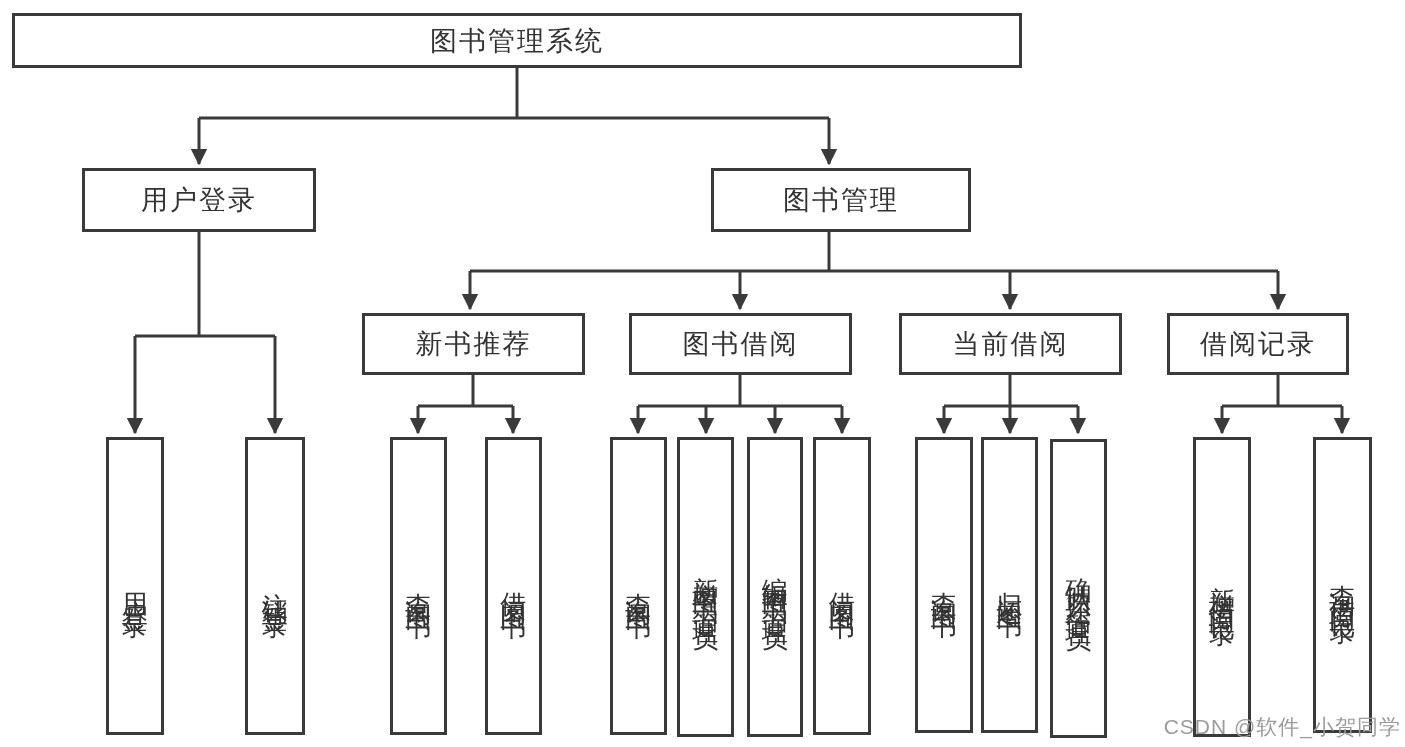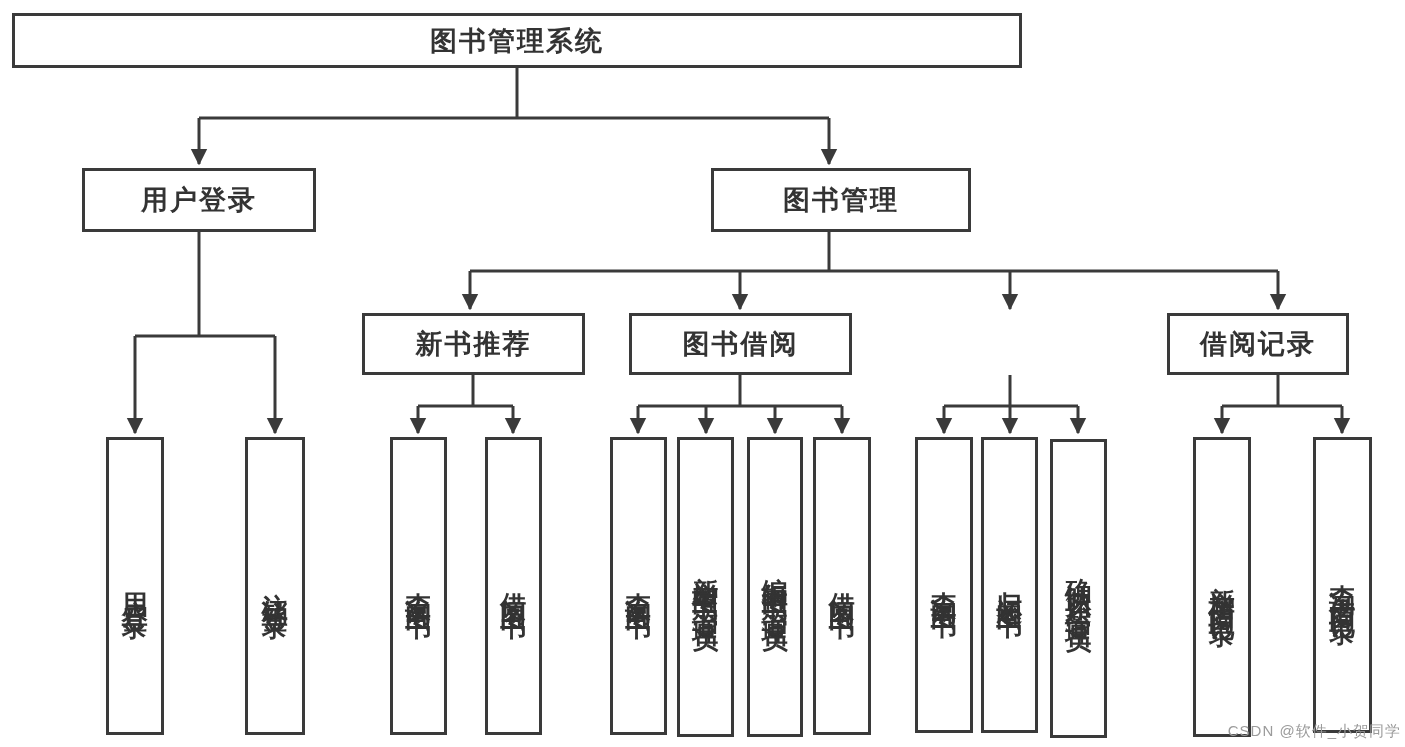--- a/index.html
+++ b/index.html
@@ -22,41 +22,40 @@
   }
   .node {
     position: absolute;
     box-sizing: border-box;
     border: 3px solid var(--line, #3a3a3a);
     background: #fff;
     display: flex;
     align-items: center;
     justify-content: center;
     z-index: 2;
-    font-weight: bold;
   }
   .node-h .lbl {
     font-size: 27px;
     color: var(--text, #333);
     letter-spacing: 2px;
     white-space: nowrap;
   }
   .node-v .lbl {
     writing-mode: vertical-rl;
     text-orientation: mixed;
     font-size: 26px;
     color: var(--text, #333);
     letter-spacing: 7px;
     line-height: 1.1;
   }
   .watermark {
     position: absolute;
     right: 4px;
     bottom: 6px;
-    font-size: 15px;
+    font-size: 21px;
     letter-spacing: 1px;
     color: var(--watermark, #9b9b9b);
     z-index: 3;
     white-space: nowrap;
     margin-left: 28px;
   }
 </style>
 </head>
 <body style="--line: #3a3a3a; --text: #333333; --background: #ffffff; --watermark: #9b9b9b;">
 
@@ -129,20 +128,23 @@
   <div class="node node-h" style="left:711px;top:168px;width:260px;height:64px">
     <span class="lbl">图书管理</span>
   </div>
 
   <div class="node node-h" style="left:362px;top:313px;width:223px;height:62px">
     <span class="lbl">新书推荐</span>
   </div>
   <div class="node node-h" style="left:629px;top:313px;width:223px;height:62px">
     <span class="lbl">图书借阅</span>
   </div>
+  <div class="node node-h" style="left:899px;top:313px;width:223px;height:62px">
+    <span class="lbl">当前借阅</span>
+  </div>
   <div class="node node-h" style="left:1167px;top:313px;width:182px;height:62px">
     <span class="lbl">借阅记录</span>
   </div>
 
   <div class="node node-v" style="left:106px;top:437px;width:58px;height:298px">
     <span class="lbl">用户登录</span>
   </div>
   <div class="node node-v" style="left:245px;top:437px;width:60px;height:298px">
     <span class="lbl">注销登录</span>
   </div>

